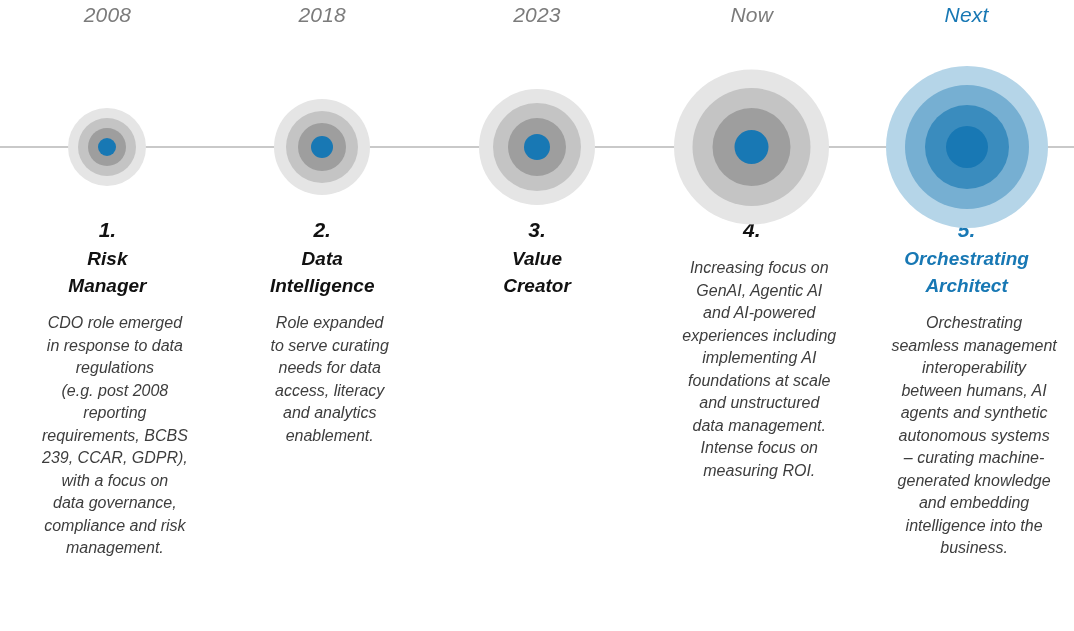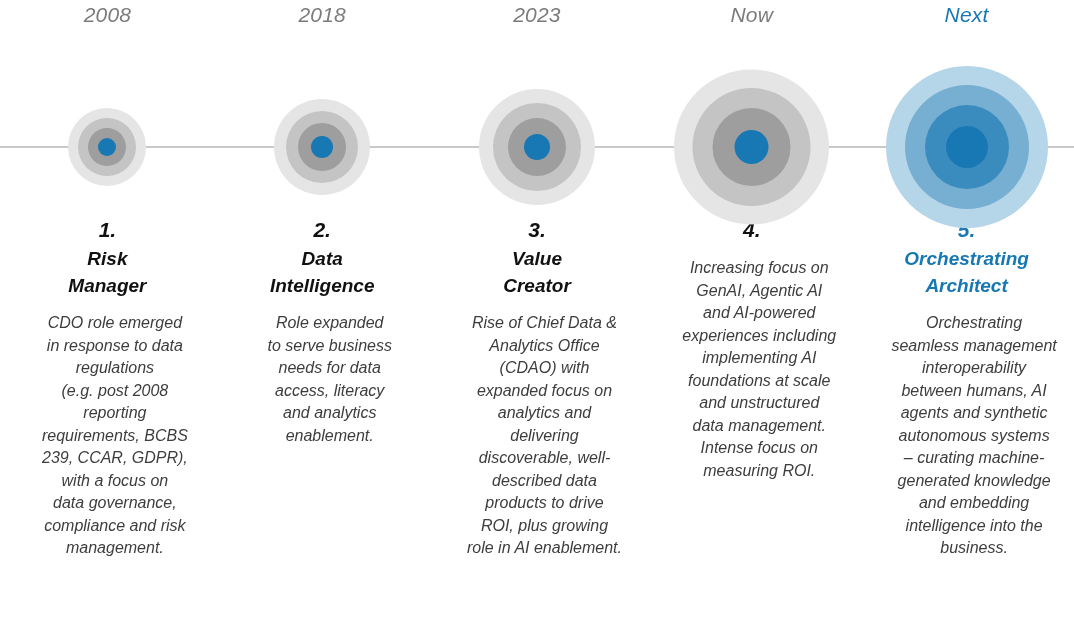--- a/index.html
+++ b/index.html
@@ -157,51 +157,40 @@
         <span class="ring" style="width: 96px; height: 96px; background: rgb(229, 229, 229);"></span>
         <span class="ring" style="width: 72px; height: 72px; background: rgb(196, 196, 196);"></span>
         <span class="ring" style="width: 48px; height: 48px; background: rgb(158, 158, 158);"></span>
         <span class="ring" style="width: 22px; height: 22px; background: rgb(24, 120, 180);"></span>
       </div>
     </div>
     <div class="stage-number">2.</div>
     <div class="stage-title">Data
 Intelligence</div>
     <div class="stage-body">Role expanded
-to serve business
+to serve curating
 needs for data
 access, literacy
 and analytics
 enablement.</div>
   </div>
 
   <div class="stage stage-3">
     <div class="era-label">2023</div>
     <div class="node-area">
       <div class="node" style="width: 116px; height: 116px; position: absolute; left: 50%; transform: translateX(-50%); top: 59px;">
         <span class="ring" style="width: 116px; height: 116px; background: rgb(229, 229, 229);"></span>
         <span class="ring" style="width: 88px; height: 88px; background: rgb(196, 196, 196);"></span>
         <span class="ring" style="width: 58px; height: 58px; background: rgb(158, 158, 158);"></span>
         <span class="ring" style="width: 26px; height: 26px; background: rgb(24, 120, 180);"></span>
       </div>
     </div>
     <div class="stage-number">3.</div>
     <div class="stage-title">Value
 Creator</div>
-    <div class="stage-body">Rise of Chief Data &amp;
-Analytics Office
-(CDAO) with
-expanded focus on
-analytics and
-delivering
-discoverable, well-
-described data
-products to drive
-ROI, plus growing
-role in AI enablement.</div>
   </div>
 
   <div class="stage stage-4">
     <div class="era-label">Now</div>
     <div class="node-area">
       <div class="node" style="width: 155px; height: 155px; position: absolute; left: 50%; transform: translateX(-50%); top: 39.5px;">
         <span class="ring" style="width: 155px; height: 155px; background: rgb(229, 229, 229);"></span>
         <span class="ring" style="width: 118px; height: 118px; background: rgb(196, 196, 196);"></span>
         <span class="ring" style="width: 78px; height: 78px; background: rgb(158, 158, 158);"></span>
         <span class="ring" style="width: 34px; height: 34px; background: rgb(24, 120, 180);"></span>

